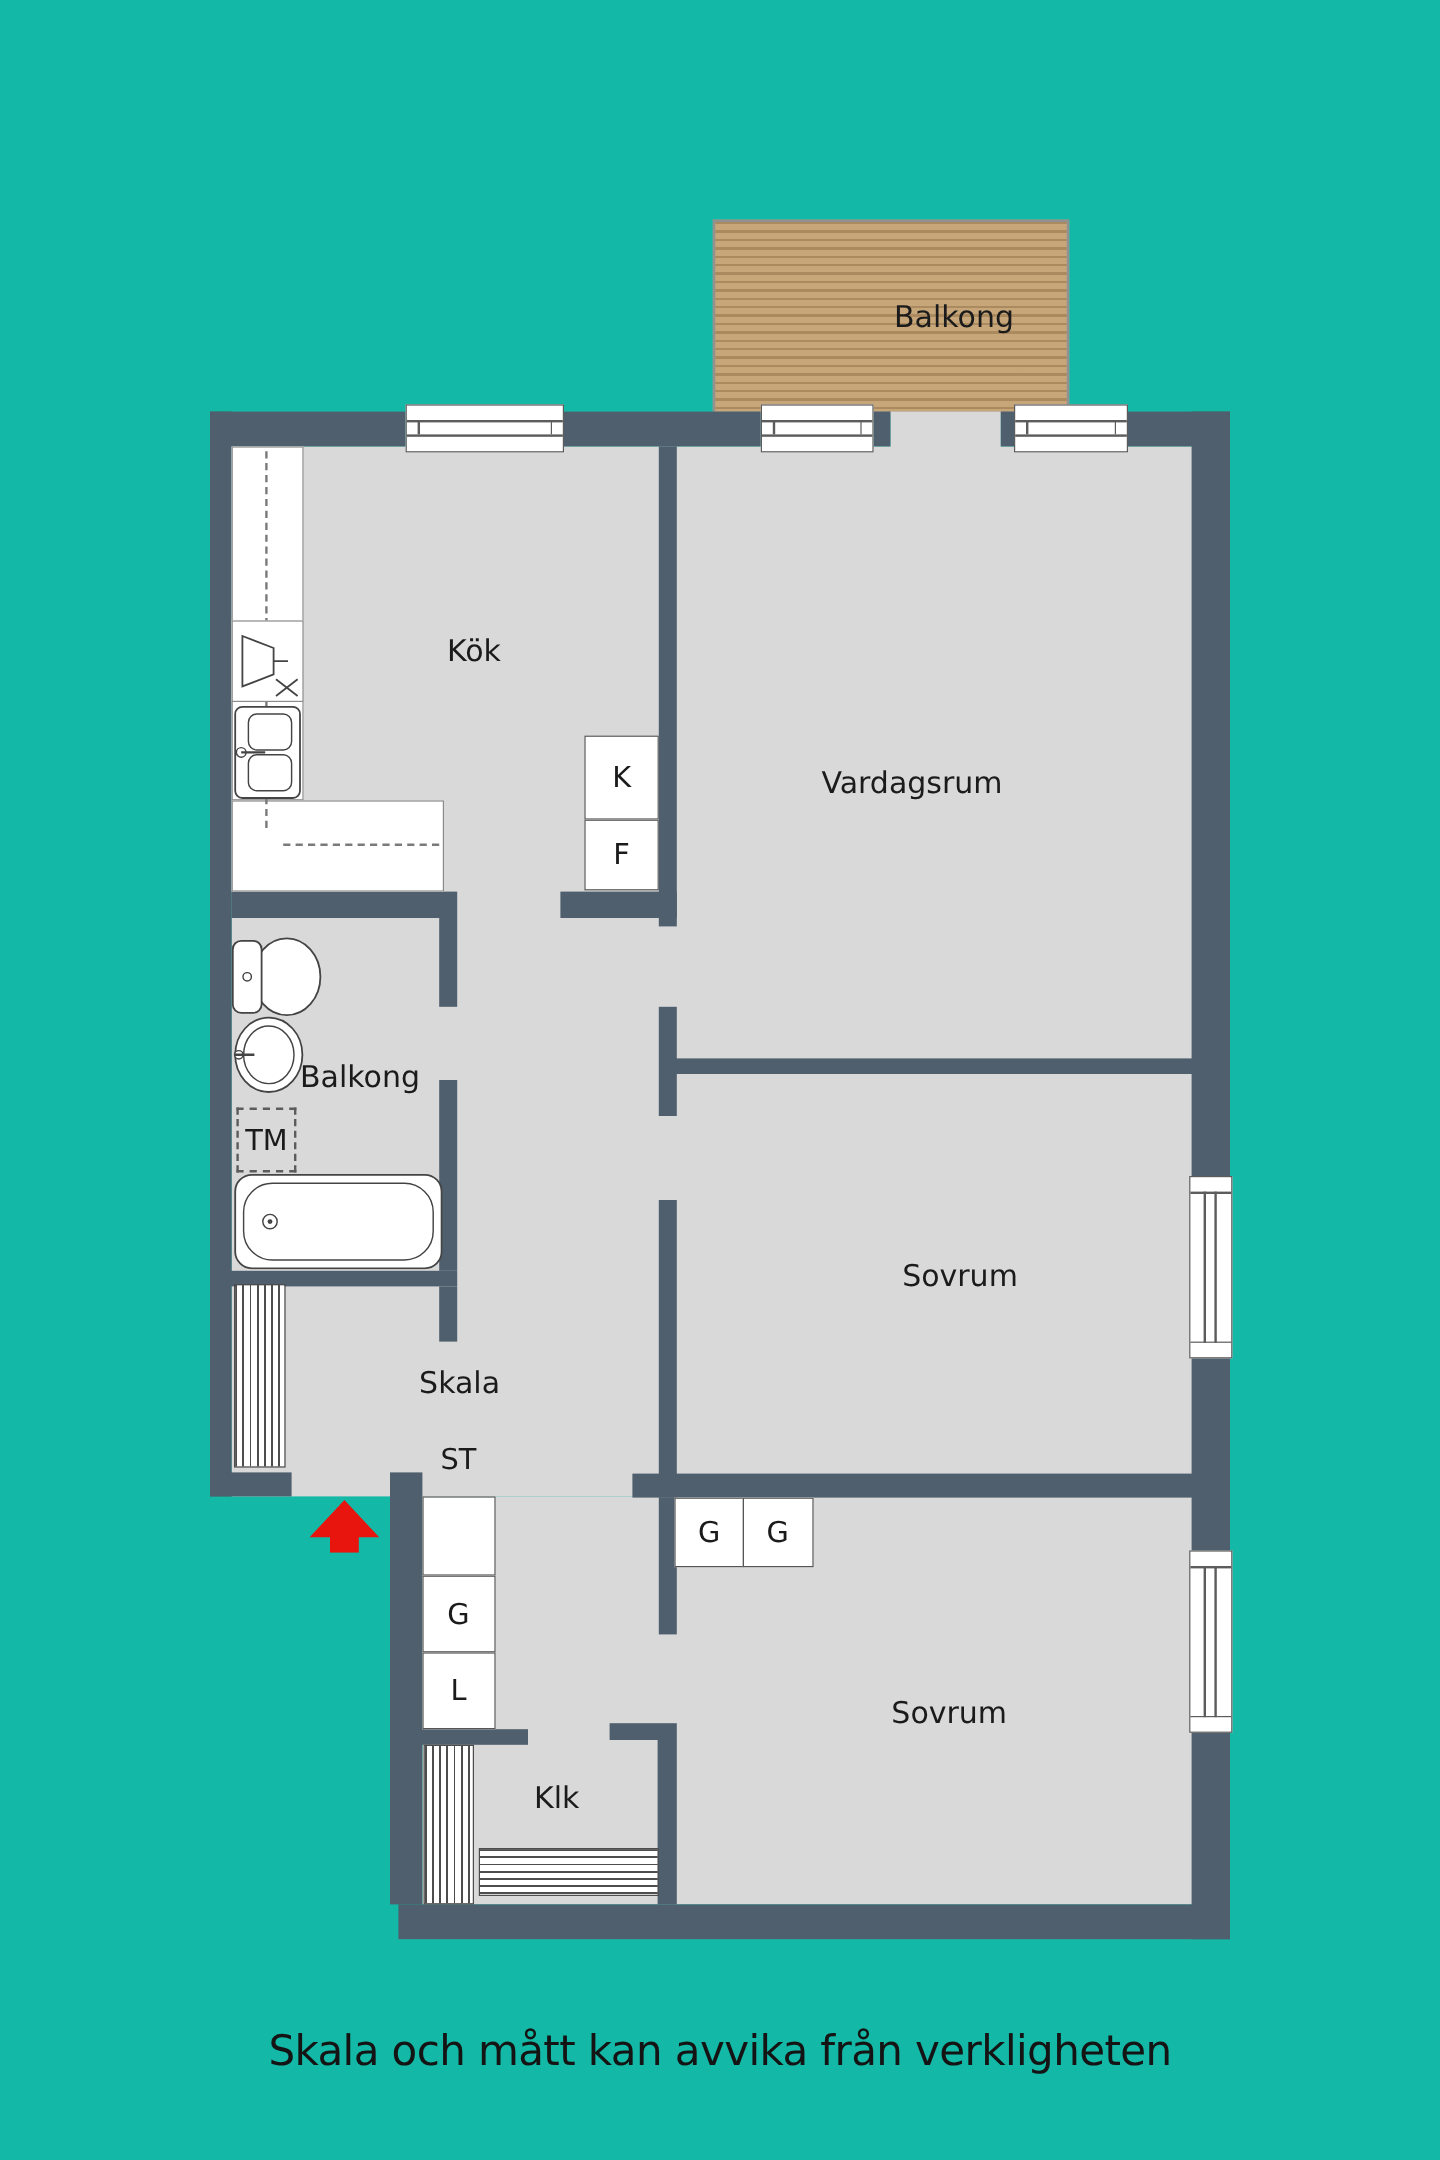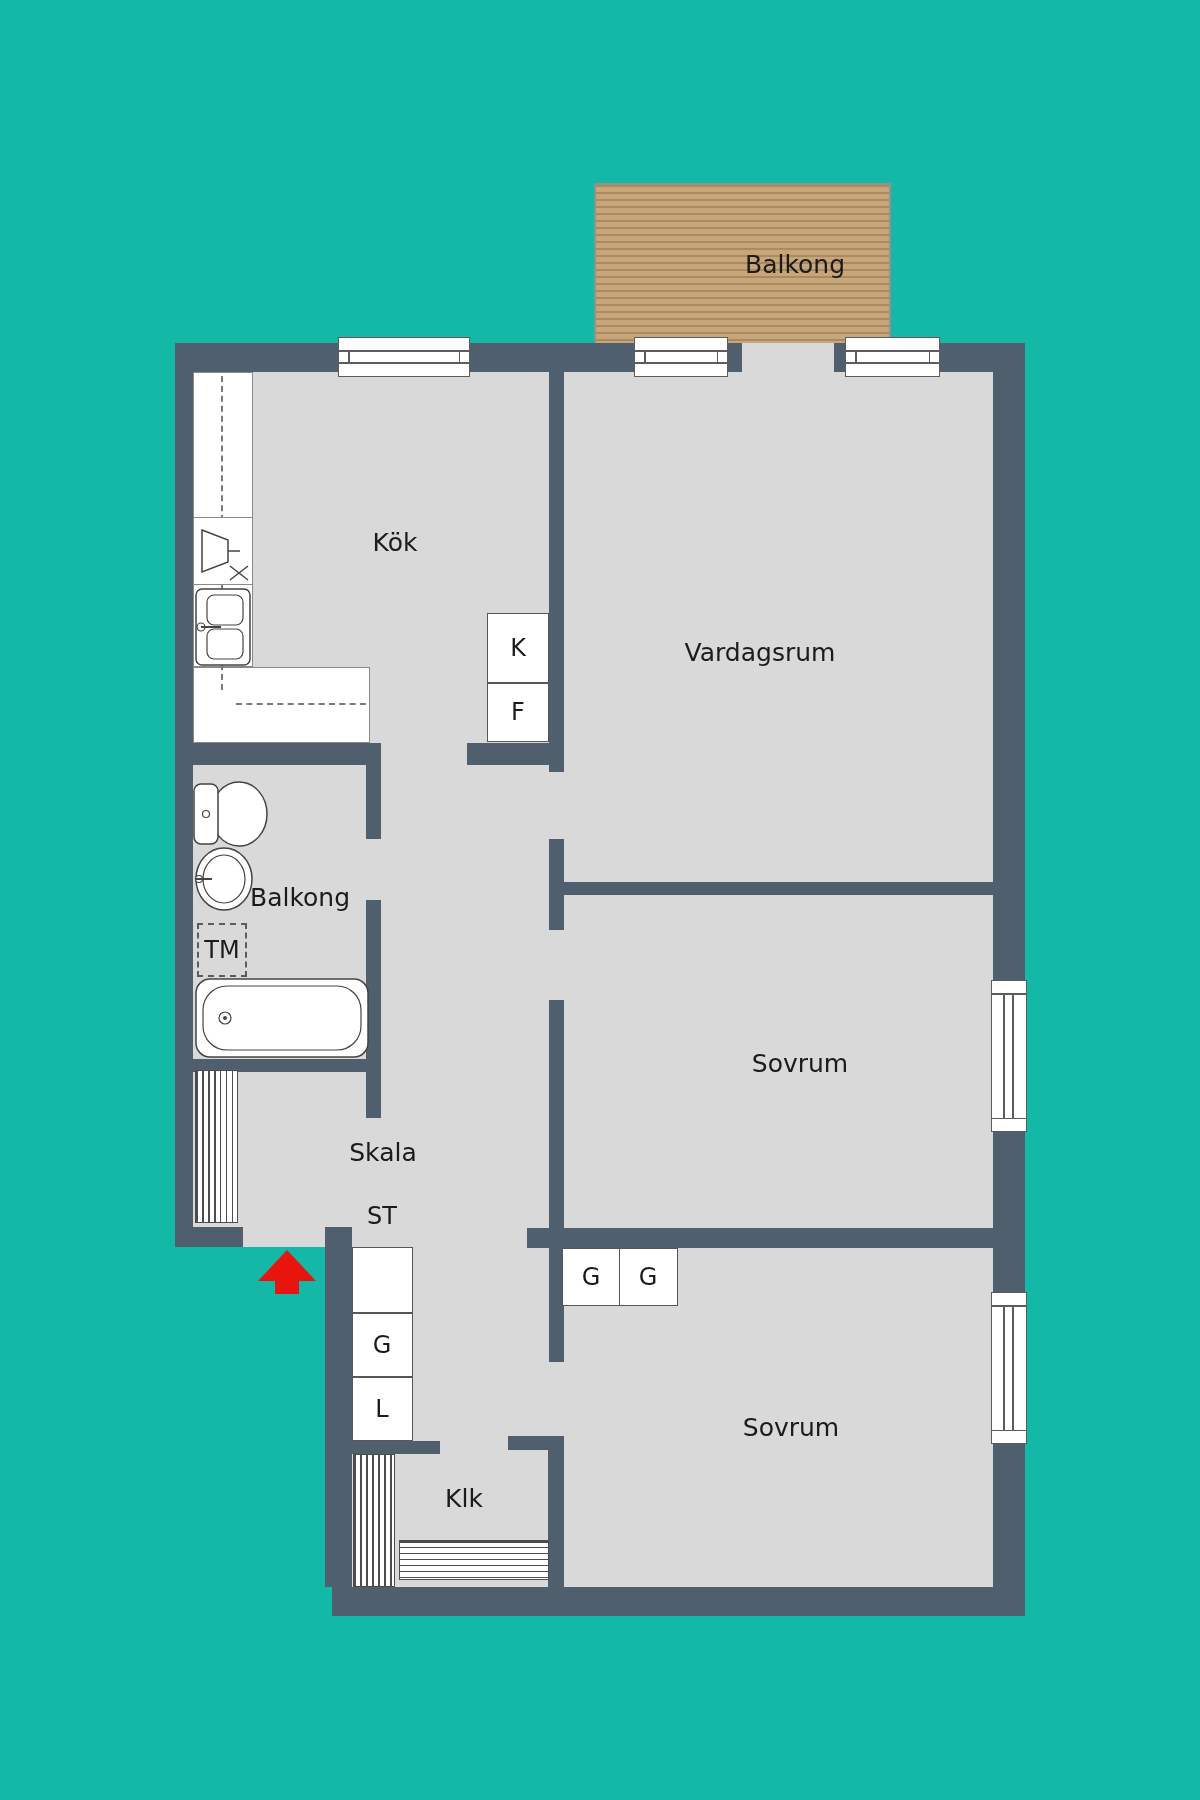--- a/index.html
+++ b/index.html
@@ -189,14 +189,15 @@
   </div>
 
   <div class="lbl" style="left:395px;top:542px">Kök</div>
   <div class="lbl" style="left:760px;top:652px">Vardagsrum</div>
   <div class="lbl" style="left:300px;top:897px">Balkong</div>
   <div class="lbl" style="left:383px;top:1152px">Skala</div>
   <div class="lbl" style="left:800px;top:1063px">Sovrum</div>
   <div class="lbl" style="left:791px;top:1427px">Sovrum</div>
   <div class="lbl" style="left:464px;top:1498px">Klk</div>
 
+  <div class="disc" style="top:1690px">Skala och mått kan avvika från verkligheten</div>
 
 </div>
 
 </body></html>

